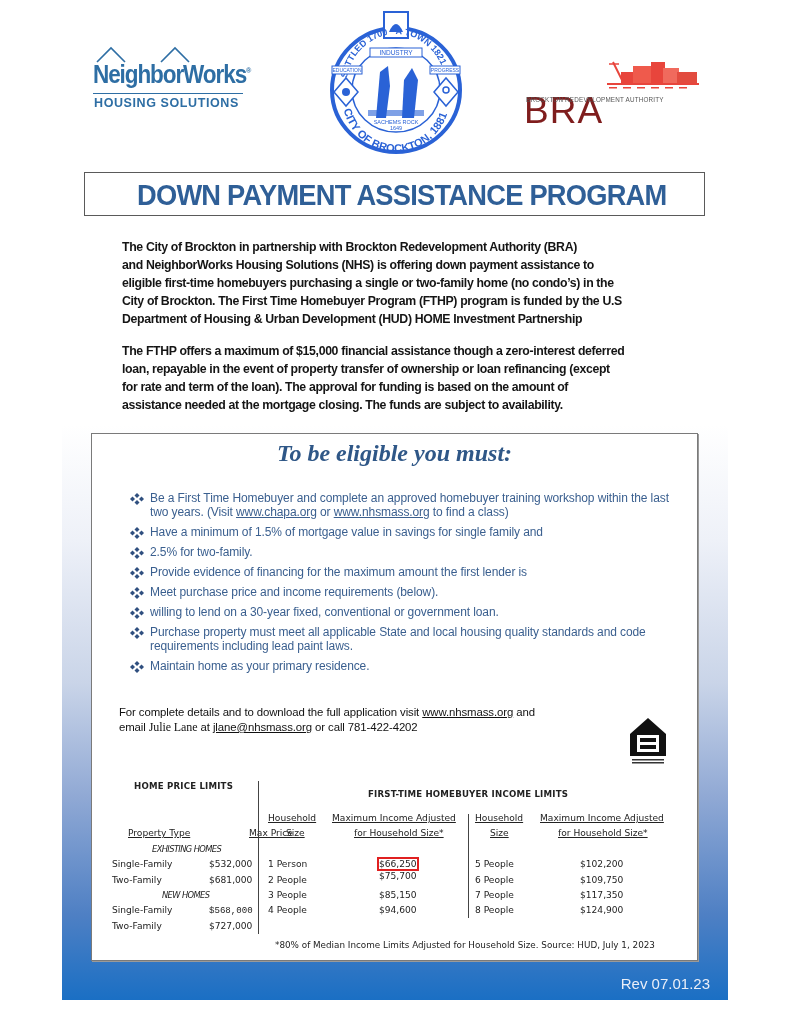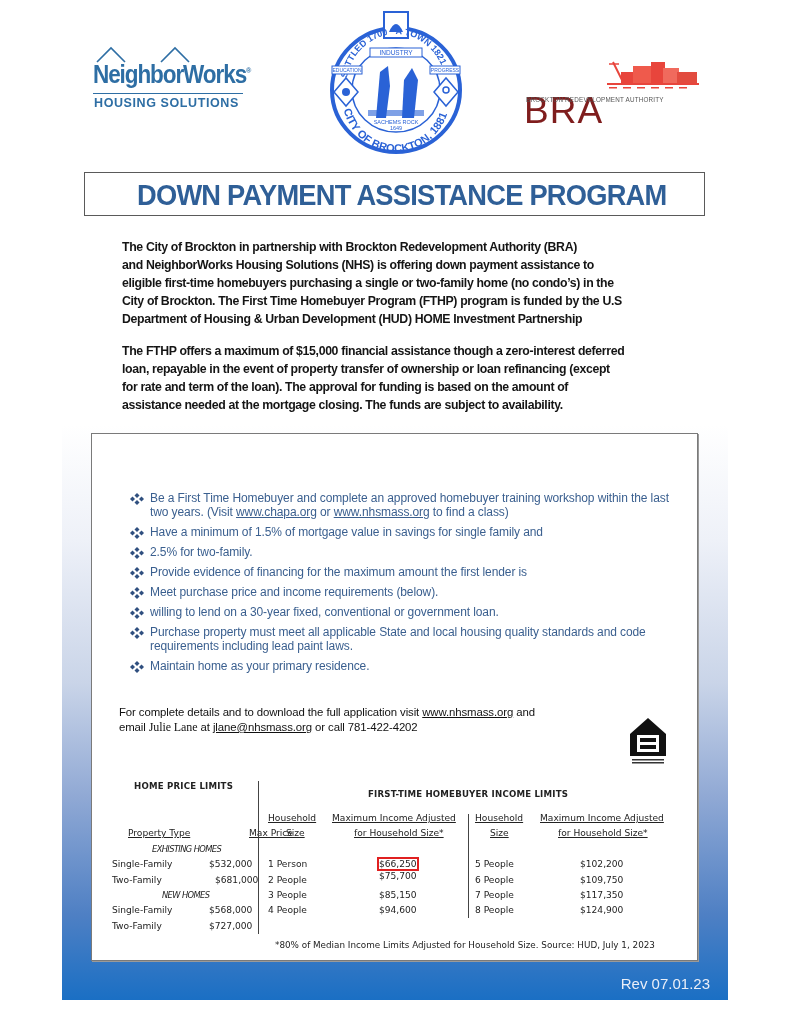--- a/index.html
+++ b/index.html
@@ -151,20 +151,21 @@
   <p>loan, repayable in the event of property transfer of ownership or loan refinancing (except</p>
   <p>for rate and term of the loan). The approval for funding is based on the amount of</p>
   <p>assistance needed at the mortgage closing. The funds are subject to availability.</p>
 </div>
 
 <div class="blue-panel">
   <div class="rev-text">Rev 07.01.23</div>
 </div>
 
 <div class="elig-box">
+  <div class="elig-heading">To be eligible you must:</div>
 
   <ul class="bullets">
     <li>
       <svg class="diamond" viewBox="0 0 14 12">
           <g fill="#2f4f7f">
             <polygon points="7,0 9.5,2.5 7,5 4.5,2.5"></polygon>
             <polygon points="7,7 9.5,9.5 7,12 4.5,9.5"></polygon>
             <polygon points="2.5,3.5 5,6 2.5,8.5 0,6"></polygon>
             <polygon points="11.5,3.5 14,6 11.5,8.5 9,6"></polygon>
           </g>
@@ -265,24 +266,24 @@
   </svg>
 
   <div class="tbl" style="left:0; top:345px; width:170px; height:160px;">
     <div class="cell hdr-bold" style="left:42px; top:2px;">HOME PRICE LIMITS</div>
     <div class="cell u" style="left:36px; top:49px;">Property Type</div>
     <div class="cell u" style="left:117px; top:49px;padding-left:40px;">Max Price</div>
     <div class="cell ital" style="left:60px; top:65px;">EXHISTING HOMES</div>
     <div class="cell" style="left:20px; top:80px;">Single-Family</div>
     <div class="cell" style="left:117px; top:80px;">$532,000</div>
     <div class="cell" style="left:20px; top:96px;">Two-Family</div>
-    <div class="cell" style="left:123px; top:96px;">$681,000</div>
+    <div class="cell" style="left:117px; top:96px;">$681,000</div>
     <div class="cell ital" style="left:70px; top:111px;">NEW HOMES</div>
     <div class="cell" style="left:20px; top:126px;">Single-Family</div>
-    <div class="cell" style="left:117px; top:126px;">$568,000</div>
+    <div class="cell" style="left:117px; top:126px;font-family:Liberation Mono, monospace;">$568,000</div>
     <div class="cell" style="left:20px; top:142px;">Two-Family</div>
     <div class="cell" style="left:117px; top:142px;">$727,000</div>
   </div>
   <div class="vline" style="left:166px; top:347px; height:153px;"></div>
 
   <div class="tbl" style="left:170px; top:345px; width:420px; height:160px;">
     <div class="cell hdr-bold" style="left:106px; top:10px;">FIRST-TIME HOMEBUYER INCOME LIMITS</div>
 
     <div class="cell u" style="left:6px; top:34px;">Household</div>
     <div class="cell u" style="left:24px; top:49px;">Size</div>

